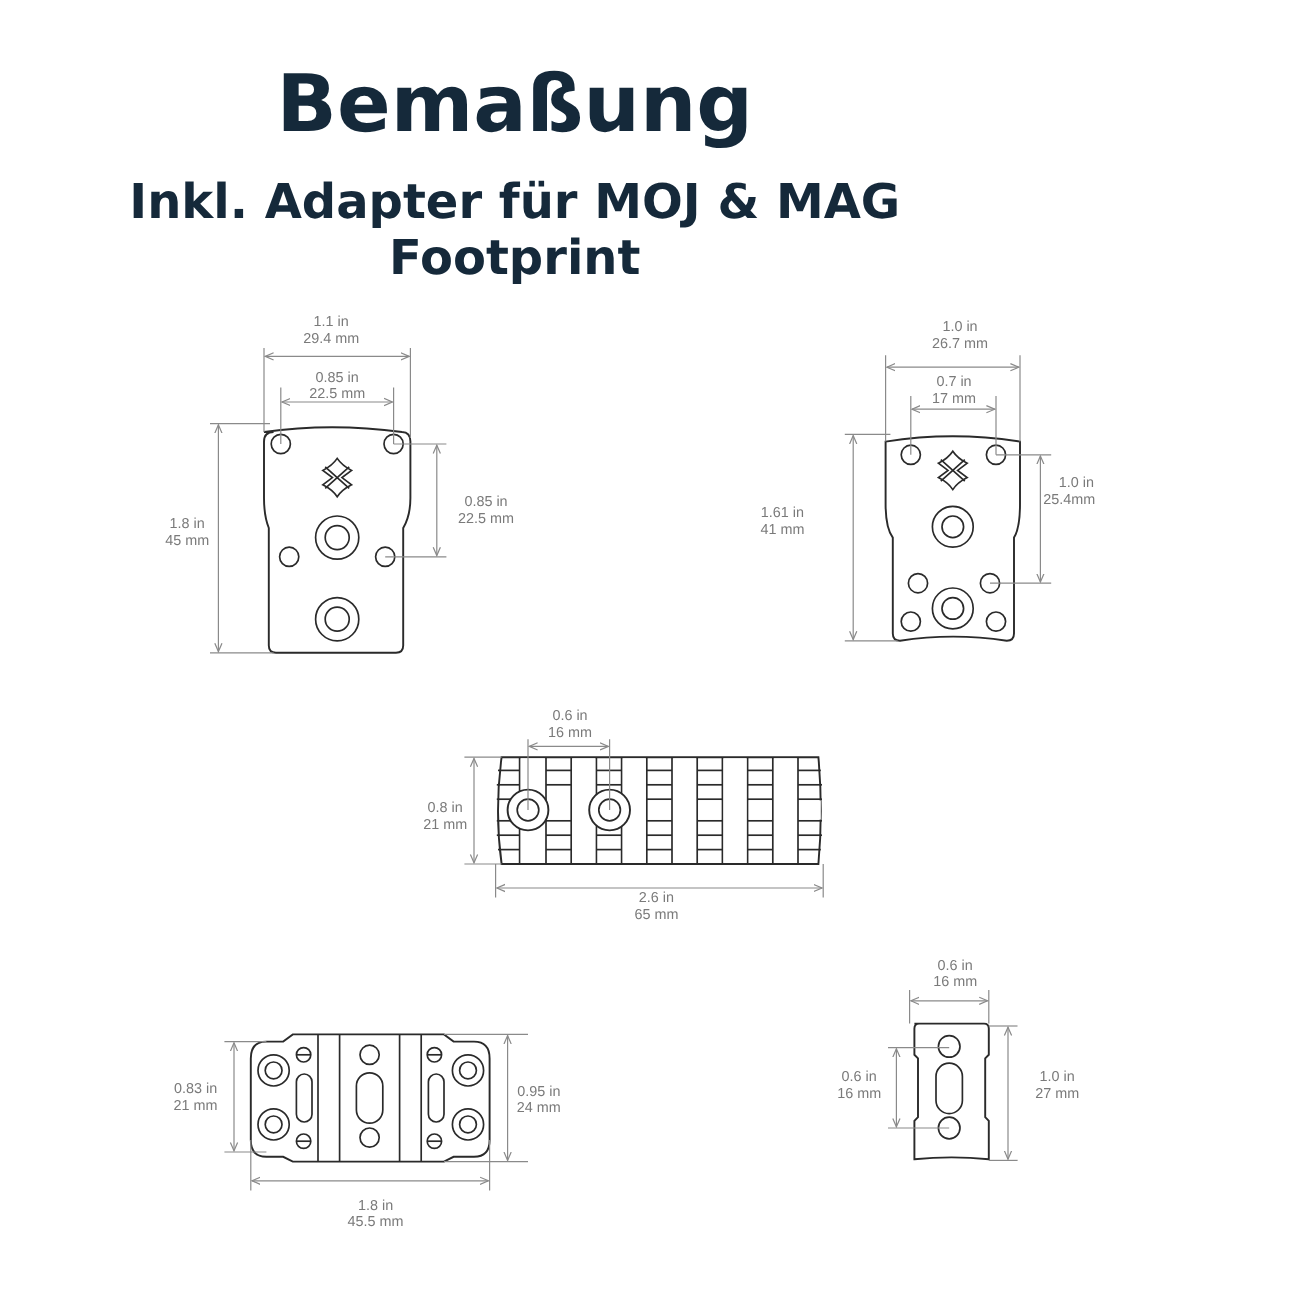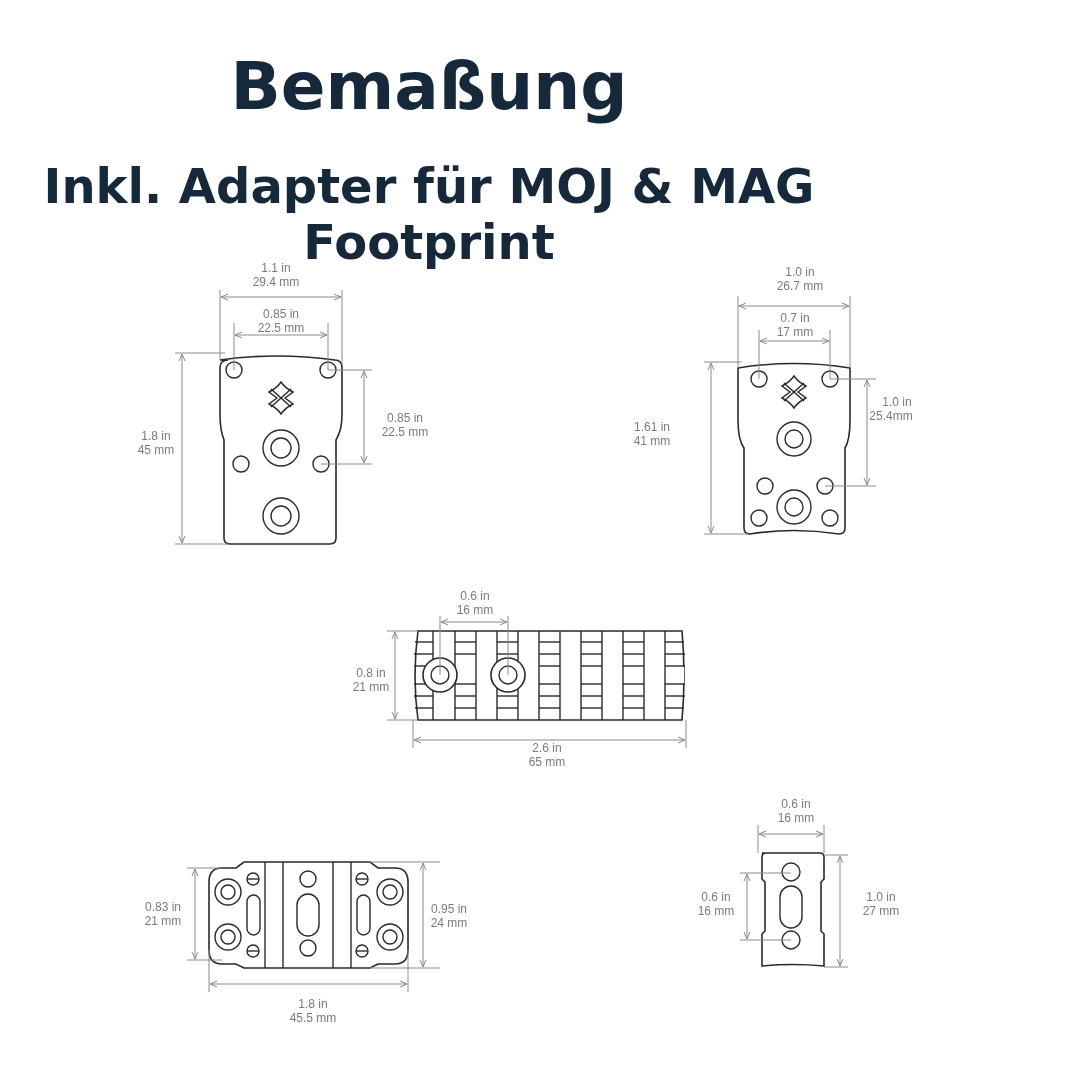--- a/index.html
+++ b/index.html
@@ -1,19 +1,19 @@
 <!DOCTYPE html>
 <html><head>
 <meta charset="utf-8">
 <style>
   html, body { margin: 0; padding: 0; background: #ffffff; }
   body { width: 1080px; height: 1080px; position: relative; overflow: hidden; font-family: "DejaVu Sans", sans-serif; }
   .title { position: absolute; left: 0; width: 858px; text-align: center; color: #15293a; font-weight: bold; }
   #t1 { top: 48px; font-size: 66px; letter-spacing: 0px; }
-  #t2 { top: 158px; font-size: 48px; }
+  #t2 { top: 146px; font-size: 40px; }
   svg#diagram { position: absolute; left: 0; top: 0; }
   .dim text { font-family: "Liberation Sans", sans-serif; font-size: 12px; fill: #7a7a7a; }
   .dl { stroke: #8a8a8a; stroke-width: 1; fill: none; }
   .part { stroke: #2a2a2a; stroke-width: 1.6; fill: #ffffff; }
   .pl { stroke: #2a2a2a; stroke-width: 1.4; fill: none; }
 </style>
 </head>
 <body>
 
 <div class="title" id="t1">Bemaßung</div>

